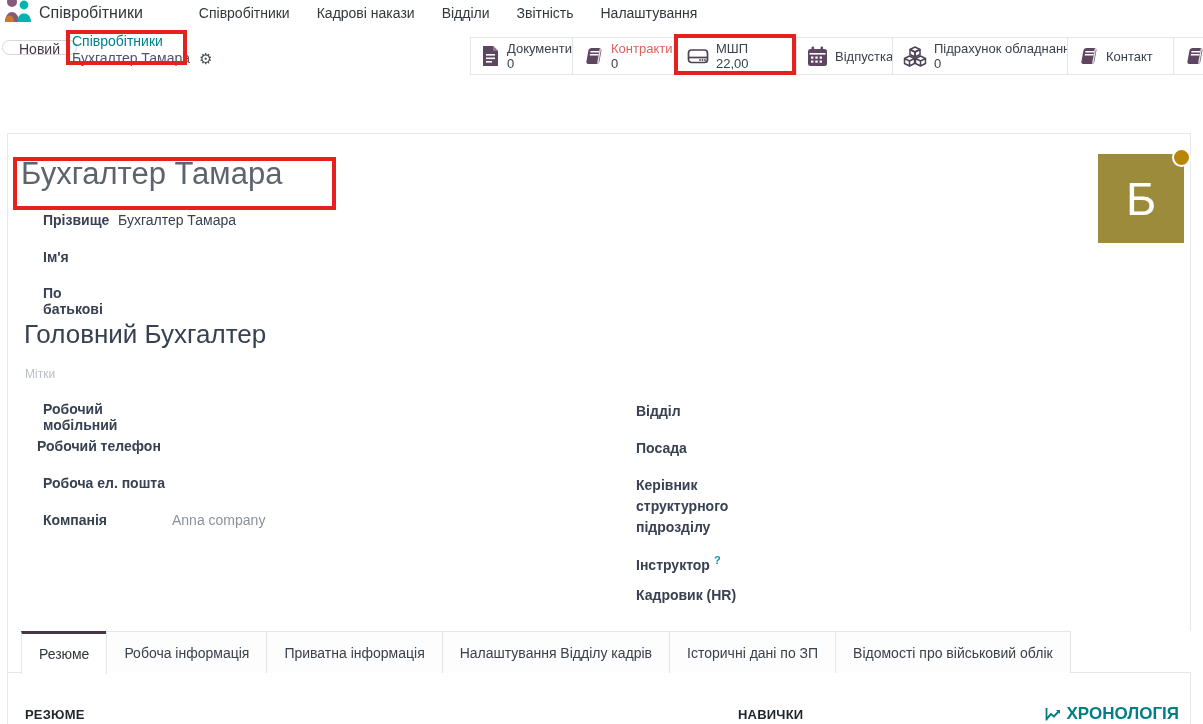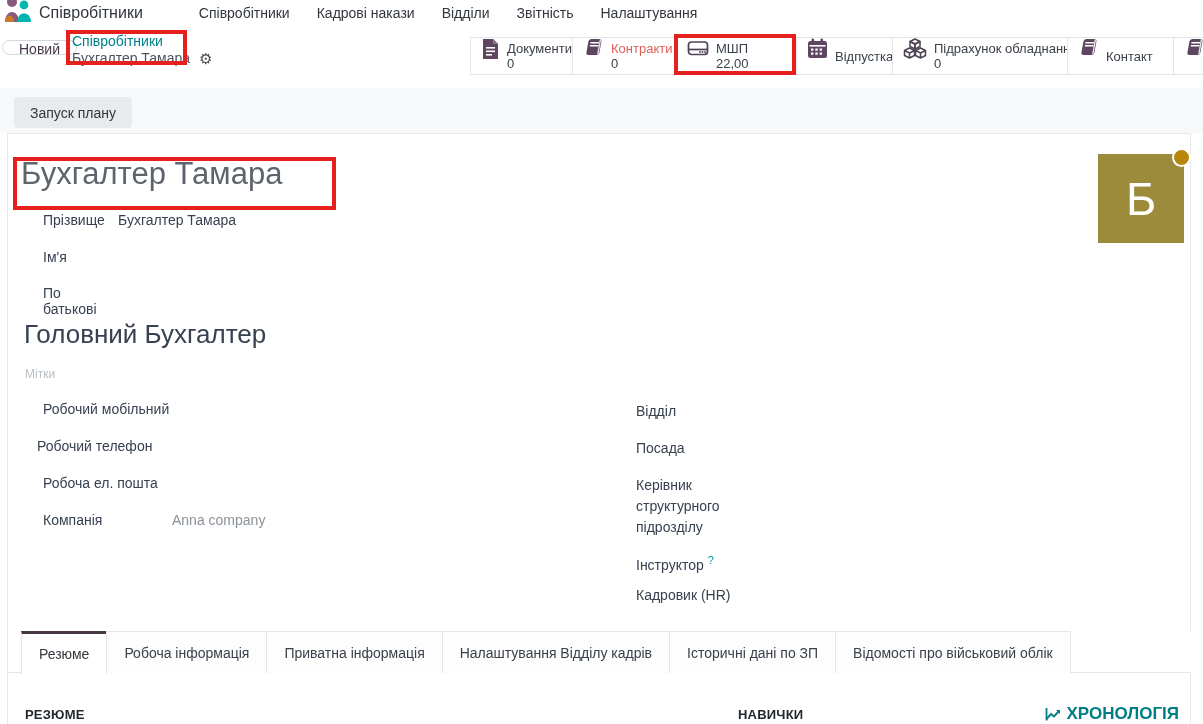--- a/index.html
+++ b/index.html
@@ -20,21 +20,21 @@
   .btn-new { position:absolute; left:2px; top:14px; height:15px; padding:0 16px;
              background:#fff; border:1px solid #d4d7da; border-radius:17px;
              font-size:14px; color:#43364a; font-family:inherit; cursor:pointer; }
   .breadcrumb { position:absolute; left:72px; top:7px; font-size:14px; line-height:17px; }
   .bc-parent { color:#018189; cursor:pointer; display:block; }
   .bc-current-row { display:flex; align-items:center; gap:9px; color:#4c5560; }
   .gear { font-size:15px; color:#494f57; cursor:pointer; line-height:14px; }
 
   .stat-buttons { position:absolute; left:470px; top:11px; height:38px; display:flex;
                   border:1px solid #e3e5e8; background:#fff; }
-  .stat-btn { display:flex; gap:7px; padding:0 10px; height:36px;
+  .stat-btn { display:flex; align-items:center; gap:7px; padding:0 10px; height:36px;
               border-right:1px solid #e3e5e8; background:#fff; cursor:pointer; overflow:hidden; }
   .stat-btn:last-child { border-right:none; }
   .stat-text { display:flex; flex-direction:column; justify-content:center;
                font-size:13px; line-height:15px; color:#3a414a; white-space:nowrap; }
   .stat-label-red { color:#e0605b; }
   .w-doc{width:102px}.w-con{width:104px}.w-mshp{width:120px}.w-vac{width:96px}
   .w-eq{width:175px}.w-cnt{width:106px}.w-x{width:60px}
 
   
   .action-strip { position:absolute; left:0; top:88px; width:1203px; height:45px; background:#f7f8f9; }
@@ -42,21 +42,21 @@
               background:#e8eaed; border:none; border-radius:4px; font-size:14px;
               color:#32373d; font-family:inherit; cursor:pointer; }
 
   
   .sheet { position:absolute; left:7px; top:133px; width:1184px; height:591px;
            background:#fff; border:1px solid #e6e8eb; border-bottom:none; }
   .title-input { position:absolute; left:13px; top:21px; width:700px; font-size:31px;
                  color:#5d646c; line-height:38px; white-space:nowrap; }
 
   .f-row { position:absolute; display:flex; font-size:14px; }
-  .f-label { font-weight:400; color:#374151;padding-left:18px; }
+  .f-label { font-weight:700; color:#374151;padding-left:18px; }
   .f-value { color:#374151; }
   .name-row .f-label { width:93px; }
   .contact-row .f-label { width:147px; }
   .hr-row { left:610px; }
   .hr-row .f-label { width:130px; line-height:21px; }
   .muted-value { color:#8c929a; }
   .job-title { position:absolute; left:16px; top:185px; font-size:26px; color:#374151; }
   .tags-placeholder { position:absolute; left:17px; top:233px; font-size:12px; color:#b9bfc6; }
   .help-sup { color:#00a0ad; font-size:11px; vertical-align:super; margin-left:4px; cursor:pointer; }
 
@@ -217,23 +217,20 @@
             <rect x="1" y="1" width="13" height="16" rx="2.5" fill="#5f4660"></rect>
             <rect x="3.2" y="4" width="8.6" height="1.5" fill="#fff"></rect>
             <rect x="3.2" y="7" width="8.6" height="1.5" fill="#fff"></rect>
             <rect x="12" y="1.5" width="1.4" height="15" fill="#fff" opacity=".85"></rect>
           </g>
         </svg>
       </div>
     </div>
   </div>
 
-  <div class="action-strip">
-    <button class="btn-plan">Запуск плану</button>
-  </div>
 
   <div class="sheet">
     <div class="title-input">Бухгалтер Тамара</div>
 
     <div class="avatar">
       <span class="avatar-letter">Б</span>
       <span class="avatar-dot"></span>
     </div>
 
     <div class="f-row name-row" style="left:17px; top:78px;">

